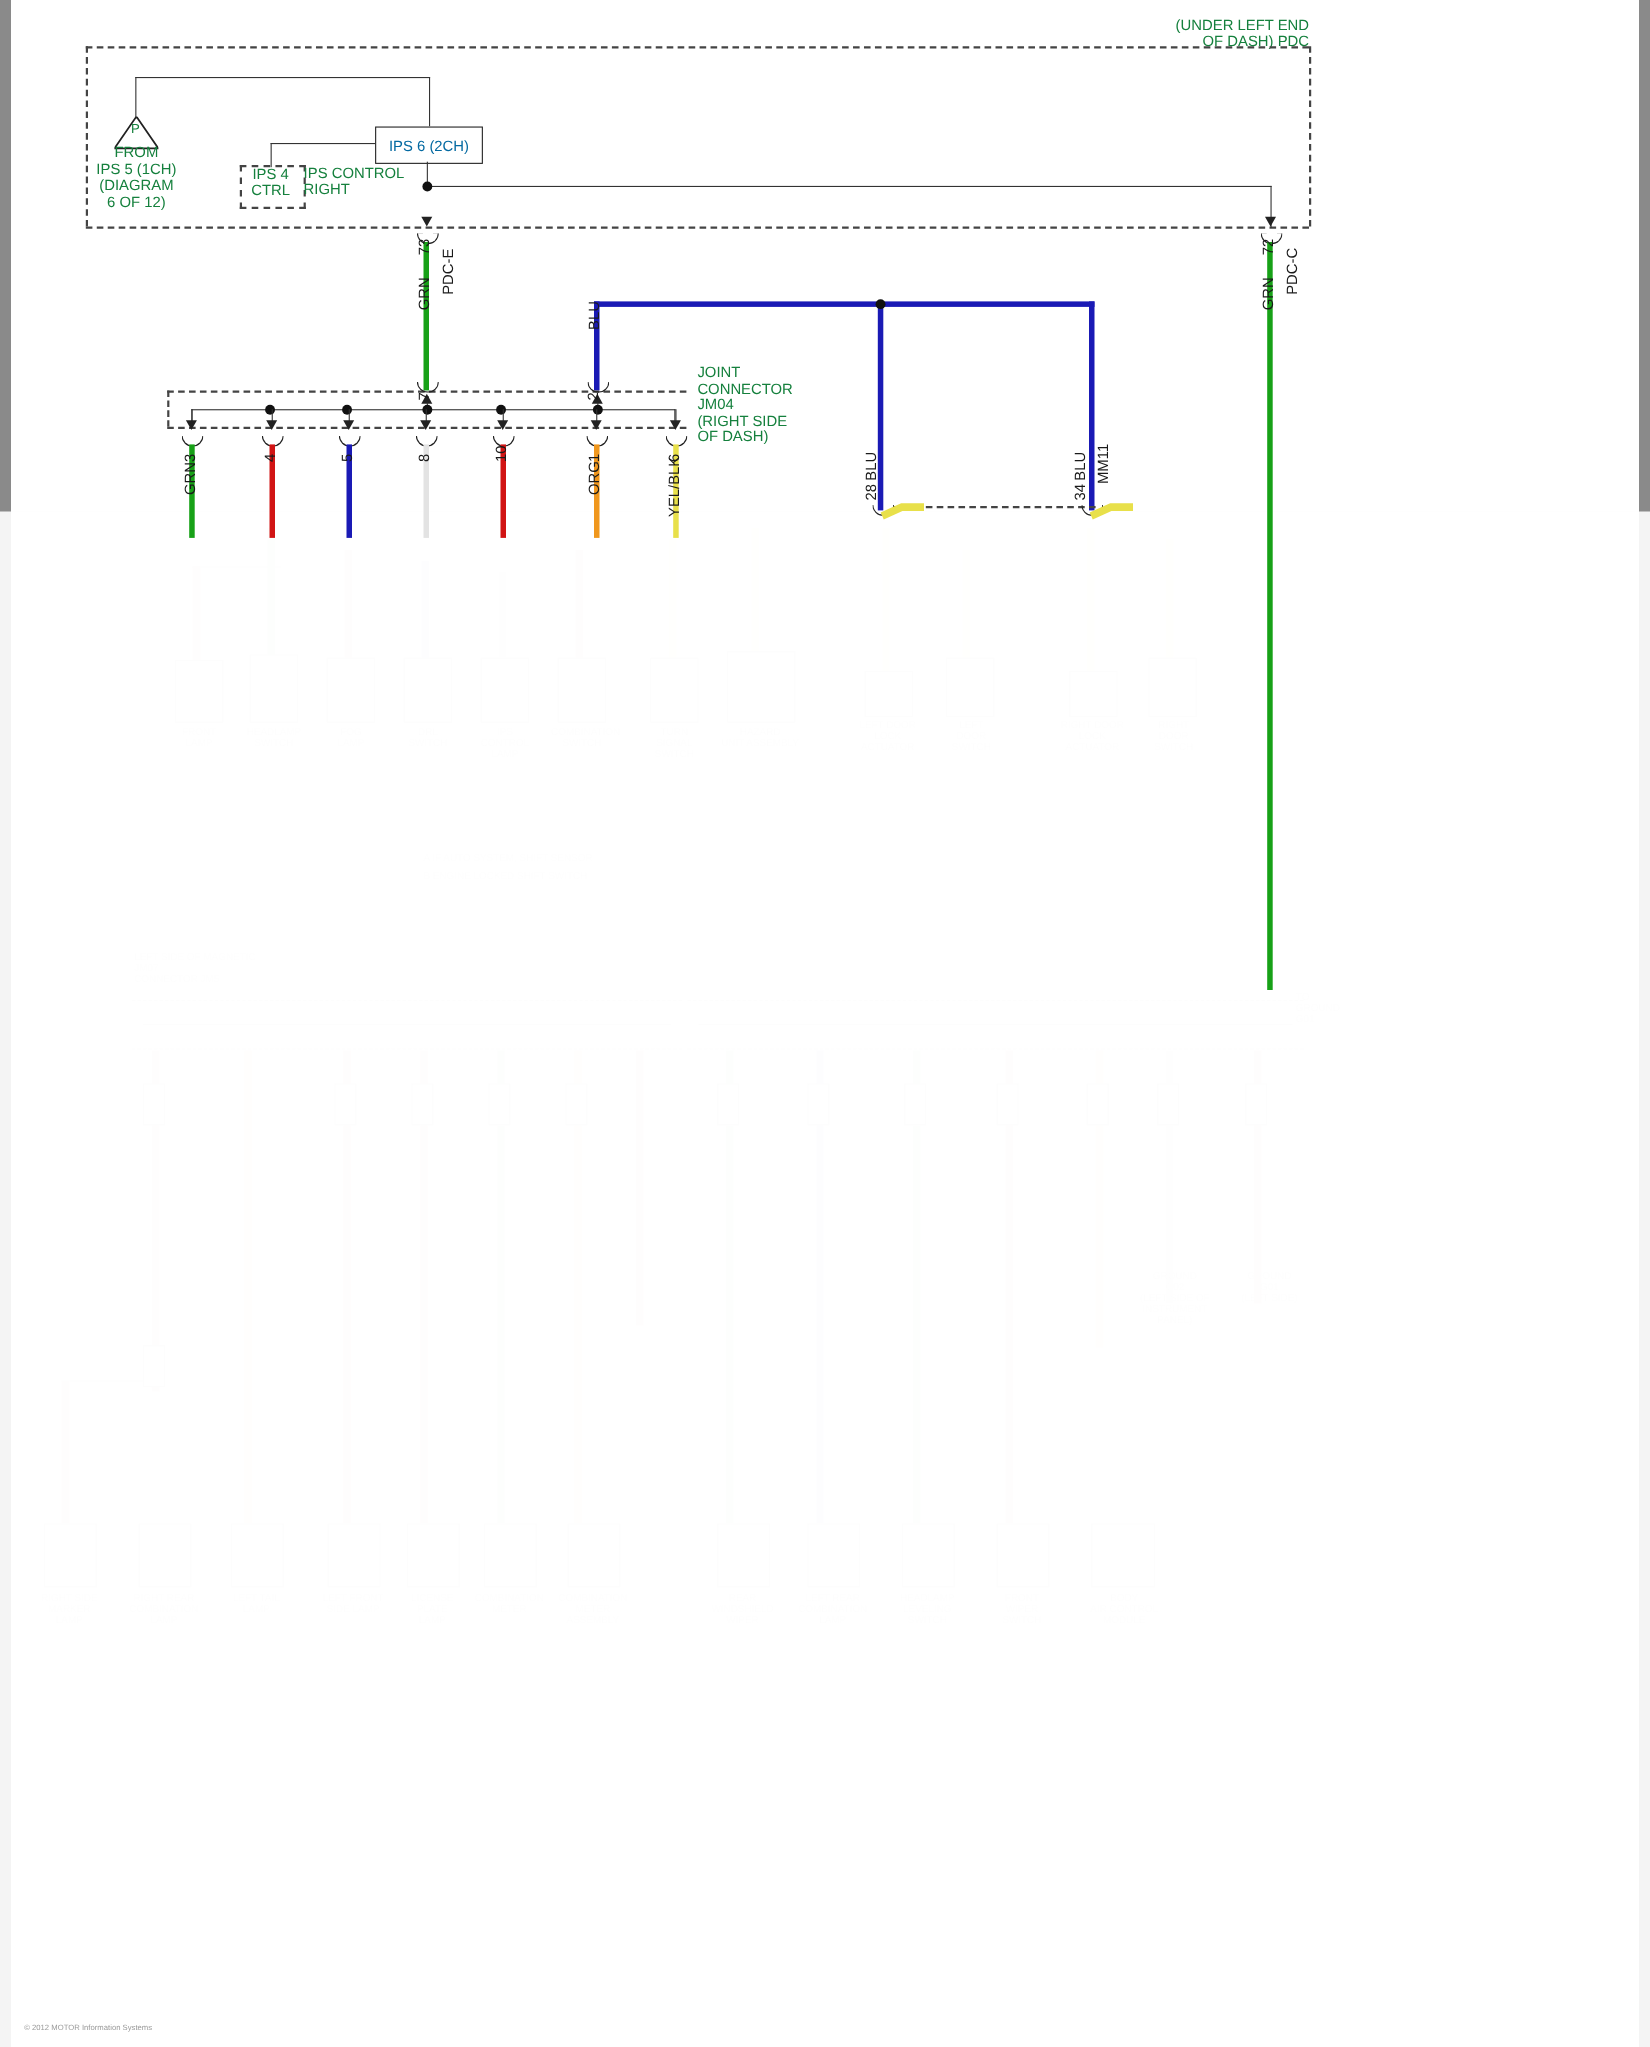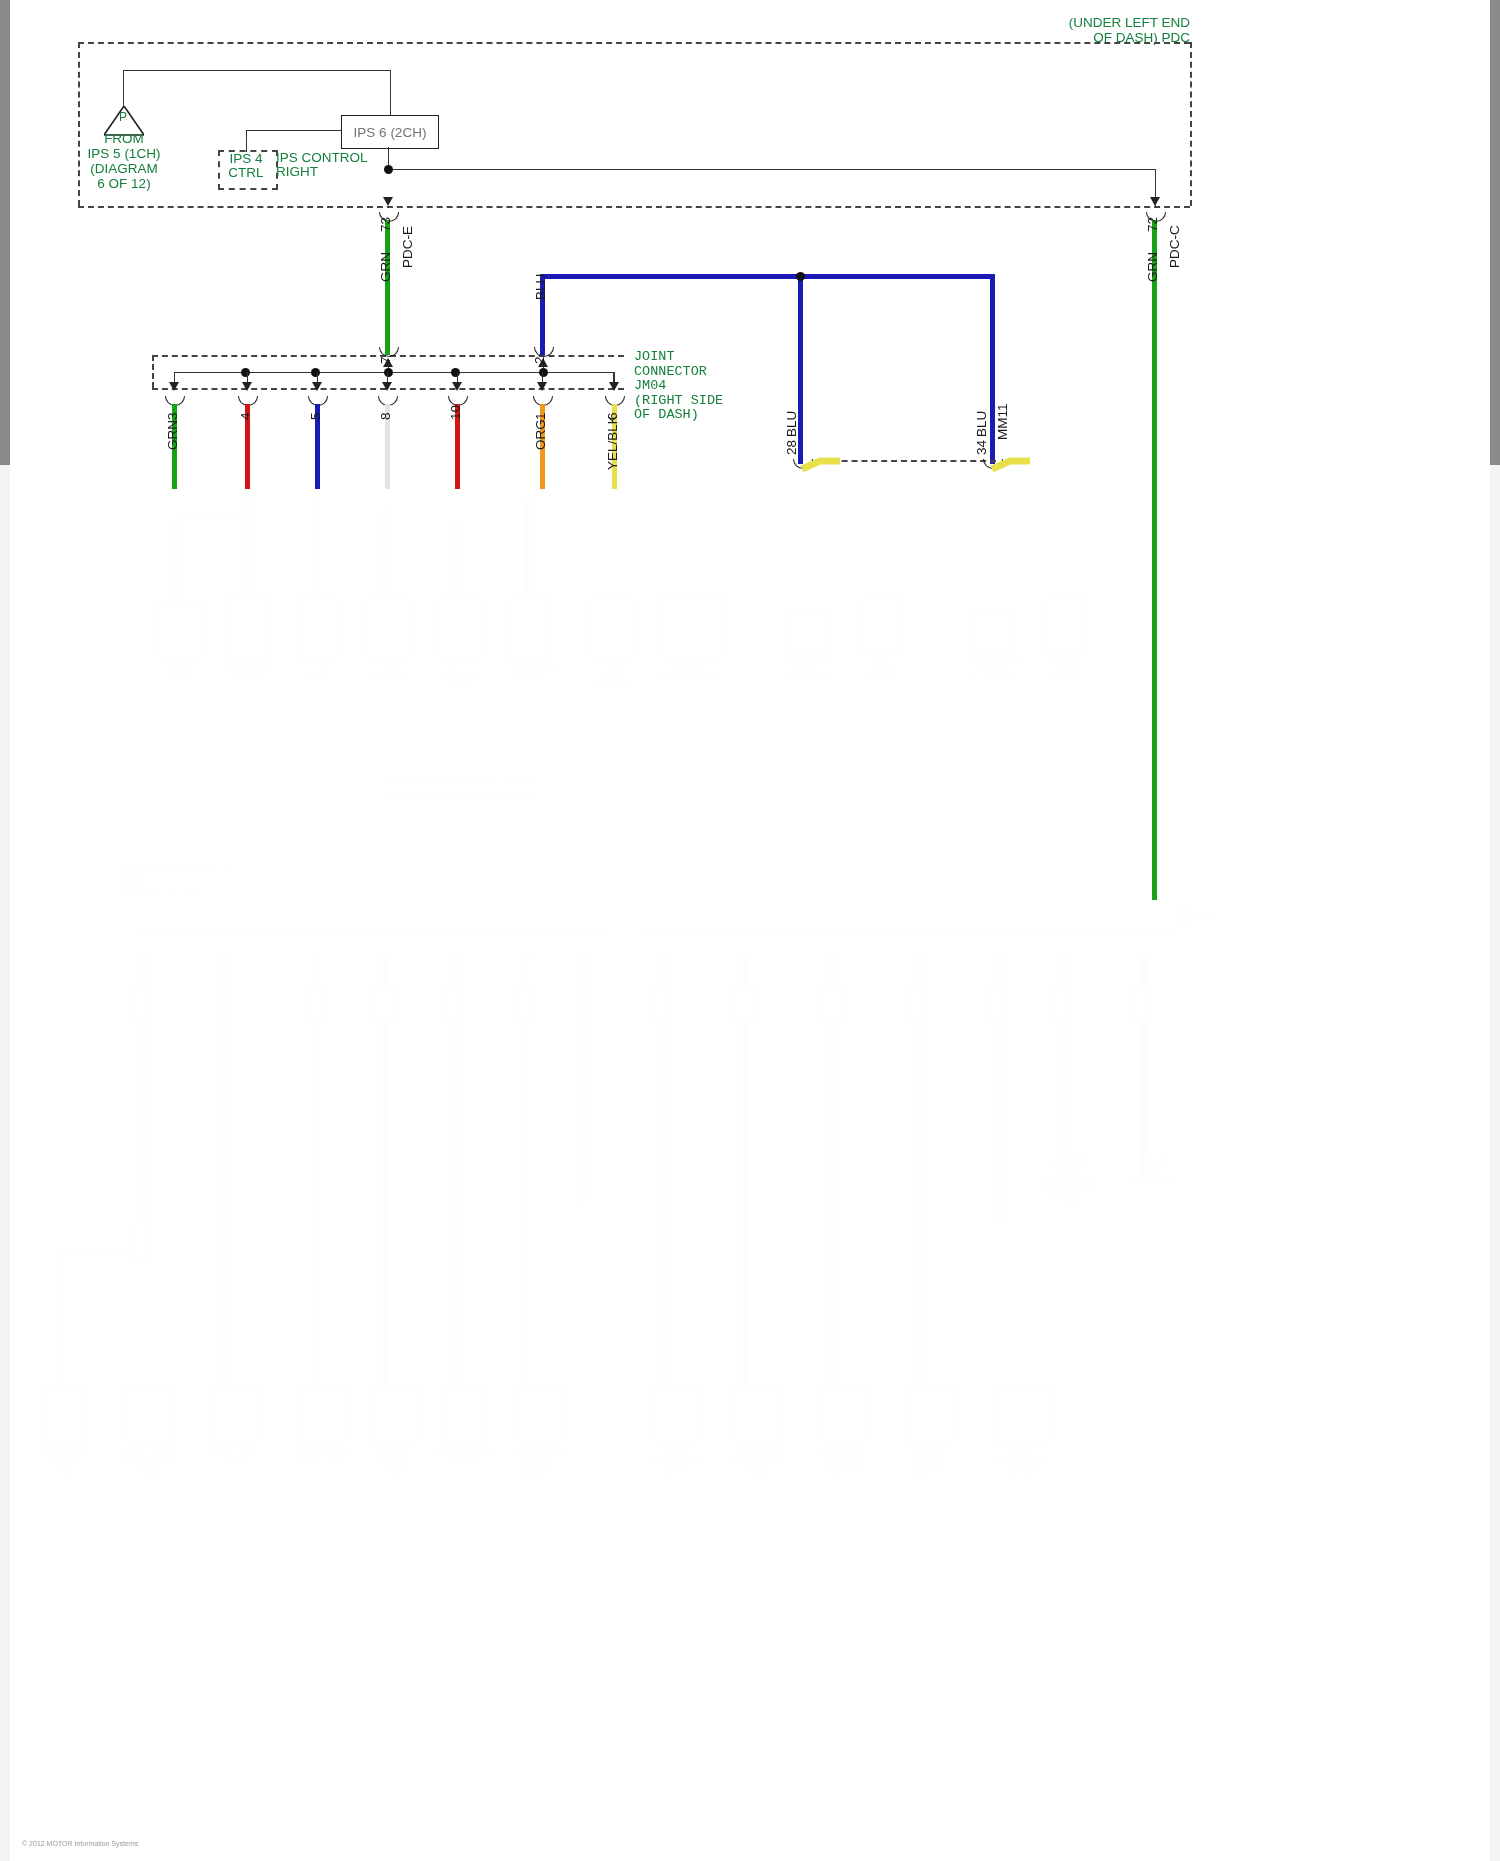--- a/index.html
+++ b/index.html
@@ -14,21 +14,21 @@
   .lbl.r{text-align:right;}
   .vlbl{position:absolute;font-size:13.5px;color:#1a1a1a;white-space:nowrap;
         transform-origin:0 0;transform:rotate(-90deg);}
   .wire{position:absolute;}
   .hline{position:absolute;height:0;border-top:1.6px solid #333;}
   .vline{position:absolute;width:0;border-left:1.6px solid #333;}
   .dash-h{position:absolute;height:0;border-top:2px dashed #444;}
   .dash-v{position:absolute;width:0;border-left:2px dashed #444;}
   .dot{position:absolute;width:9px;height:9px;border-radius:50%;background:#111;}
   .box{position:absolute;border:1.6px solid #222;background:#fff;
-       display:flex;align-items:center;justify-content:center;font-size:13.5px;color:#737373;}
+       display:flex;align-items:center;justify-content:center;font-size:13.5px;color:#0369a1;}
   .dbox{position:absolute;border:2px dashed #444;background:transparent;}
   .arrow-d{position:absolute;width:0;height:0;border-left:5px solid transparent;
            border-right:5px solid transparent;border-top:9px solid #222;}
   .arrow-u{position:absolute;width:0;height:0;border-left:5px solid transparent;
            border-right:5px solid transparent;border-bottom:9px solid #222;}
   .conn{position:absolute;width:18px;height:9px;border:1.8px solid #222;
         border-top:none;border-radius:0 0 10px 10px;background:transparent;}
   
   #fade{position:absolute;left:0;top:465px;width:1500px;height:1396px;
         background:#ffffff;opacity:0.90;pointer-events:none;}
@@ -233,21 +233,21 @@
   <div class="wire" style="left:540px;top:274px;width:455px;height:5px;background:#1a1ab5;"></div>
   <div class="wire" style="left:540px;top:274px;width:5px;height:81px;background:#1a1ab5;"></div>
   <div class="wire" style="left:798px;top:274px;width:5px;height:190px;background:#1a1ab5;"></div>
   <div class="wire" style="left:990px;top:274px;width:5px;height:190px;background:#1a1ab5;"></div>
   <div class="dot" style="left:796px;top:272px;"></div>
   <div class="vlbl" style="left:533px;top:300px;">BLU</div>
 
   <div class="dash-h" style="left:152px;top:355px;width:472px;"></div>
   <div class="dash-v" style="left:152px;top:355px;height:33px;"></div>
   <div class="dash-h" style="left:152px;top:388px;width:472px;"></div>
-  <div class="lbl" style="left:634px;top:350px;width:150px;white-space:pre-line;line-height:14.5px;font-family:Liberation Mono, monospace;">JOINT
+  <div class="lbl" style="left:634px;top:332px;width:150px;white-space:pre-line;line-height:14.5px;">JOINT
 CONNECTOR
 JM04
 (RIGHT SIDE
 OF DASH)</div>
 
   <div class="hline" style="left:174px;top:372px;width:440px;"></div>
   <div class="vline" style="left:174px;top:372px;height:16px;"></div>
   <div class="vline" style="left:613px;top:372px;height:16px;"></div>
 
   <div class="arrow-u" style="left:383px;top:358px;"></div>

